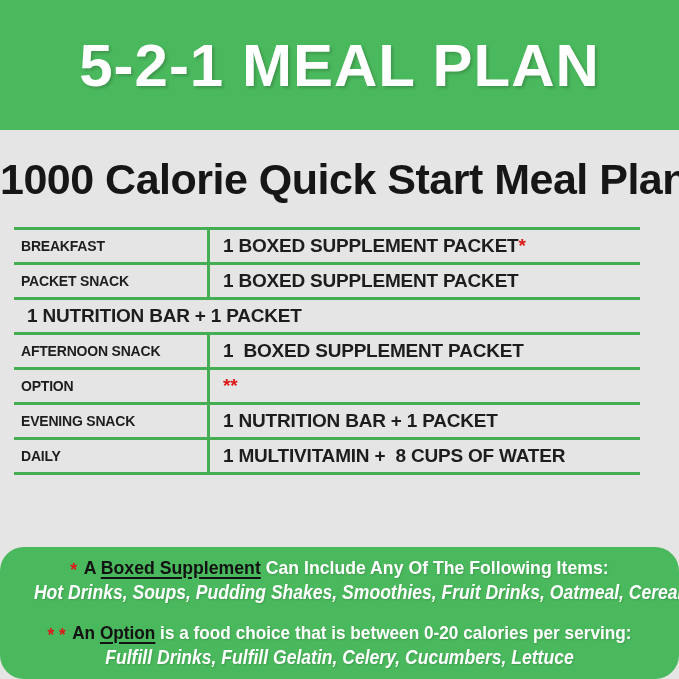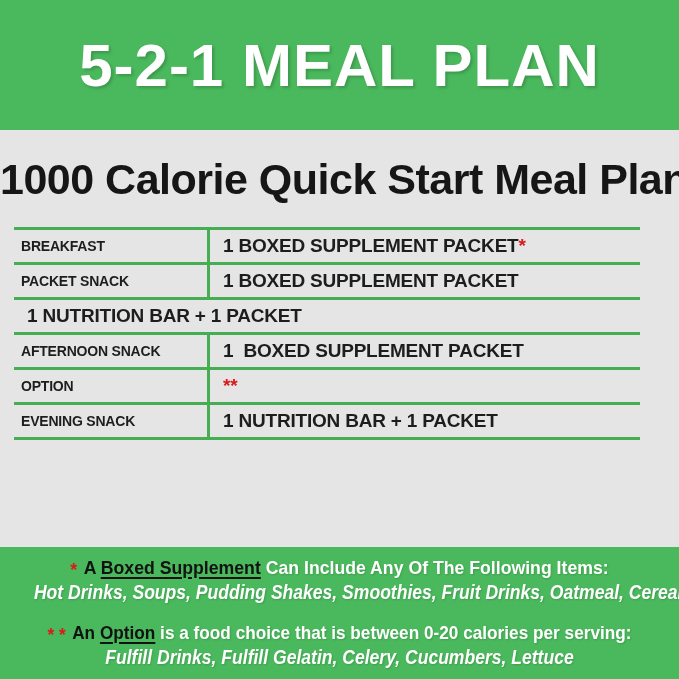--- a/index.html
+++ b/index.html
@@ -90,20 +90,21 @@
   
   .footer-notes {
     position: absolute;
     bottom: 0; left: 0;
     width: 679px;
     height: 132px;
     background: #4AB85C;
     padding-top: 9px;
     text-align: center;
     color: #ffffff;
+    border-radius: 24px;
   }
   .note-line {
     font-weight: bold;
     font-size: 19px;
     line-height: 23px;
     white-space: pre;
     transform: scaleX(0.93);
     transform-origin: 50% 50%;
     text-shadow: 1px 1px 2px rgba(0,0,0,0.15);
   }
@@ -172,20 +173,24 @@
     <div class="meal-row">
       <div class="cell meal">OPTION</div>
       <div class="cell value"><span class="red-mark">**</span></div>
     </div>
 
     <div class="meal-row">
       <div class="cell meal">EVENING SNACK</div>
       <div class="cell value"><span>1 NUTRITION BAR + 1 PACKET</span><span class="red-mark"></span></div>
     </div>
 
+    <div class="meal-row">
+      <div class="cell meal">DAILY</div>
+      <div class="cell value"><span>1 MULTIVITAMIN +  8 CUPS OF WATER</span><span class="red-mark"></span></div>
+    </div>
 
   </div>
 
   <div class="footer-notes">
 
     <div class="note-line"><span class="note-marker">*</span><span class="note-dark">A </span><span class="note-term">Boxed Supplement</span><span> Can Include Any Of The Following Items:</span></div>
 
     <div class="items-line">Hot Drinks, Soups, Pudding Shakes, Smoothies, Fruit Drinks, Oatmeal, Cereal</div>
 
     <div class="note-gap"></div>

